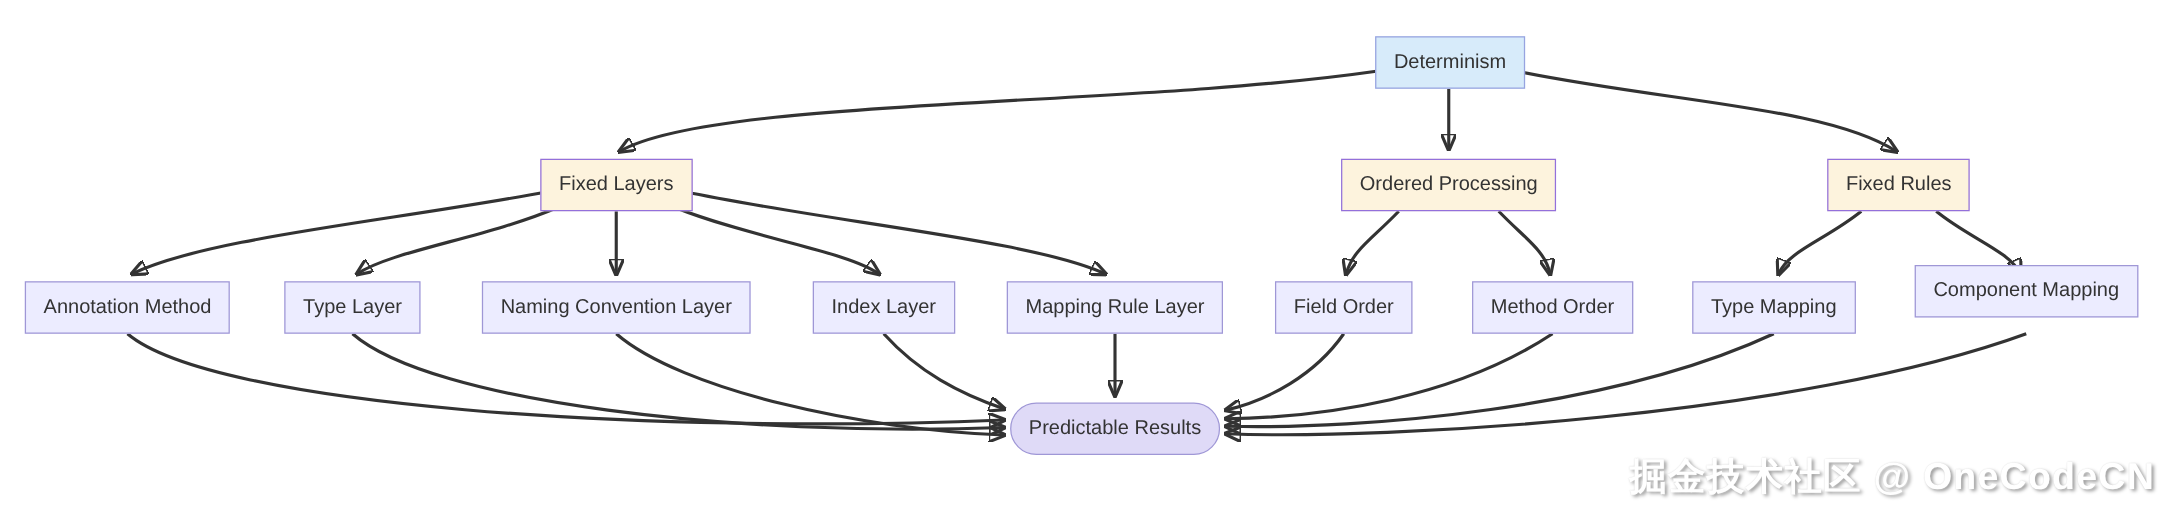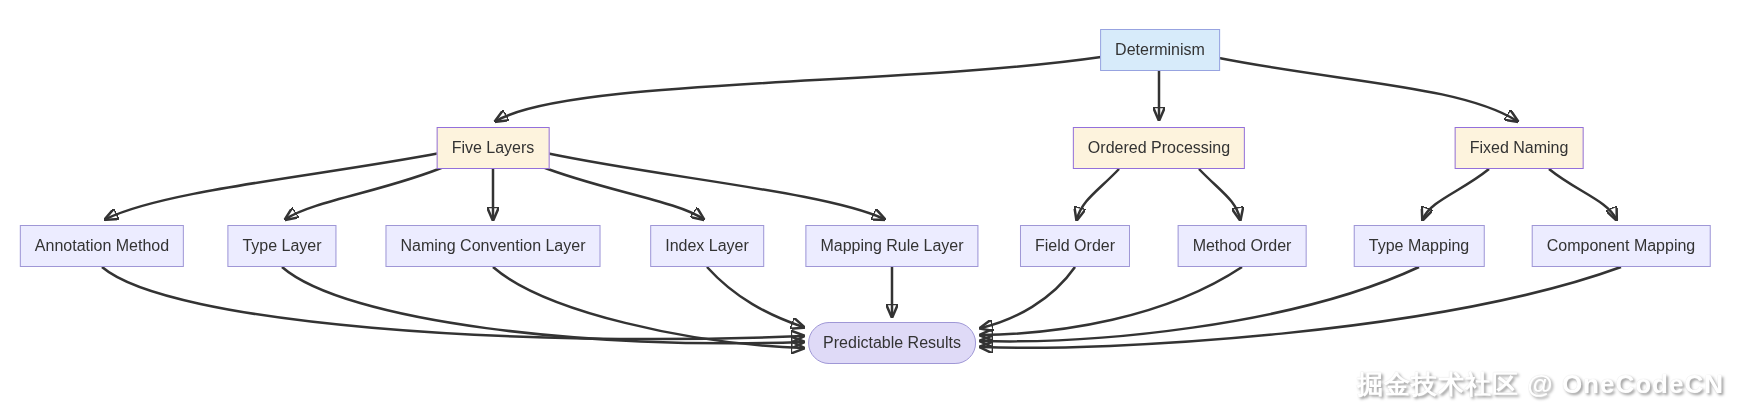--- a/index.html
+++ b/index.html
@@ -26,21 +26,21 @@
     border:1px solid #9370DB;
     background:#ECECFF;
   }
   .node.blue{background:#d7ebfa;border-color:#97a3e0;}
   .node.cream{background:#fdf3dd;border-color:#9370DB;}
   .node.lavender{background:#ECECFF;border-color:#9f97d6;}
   .node.purple{background:#dfdaf7;border-color:#9f97d6;border-radius:21px;}
   .watermark{
     position:absolute;
     right:16px;bottom:8px;
-    font-size:26px;
+    font-size:30px;
     font-weight:bold;
     color:#ffffff;
     text-shadow:0 0 1px #d8d8d8, 2px 2px 3px #9a9a9a;
     letter-spacing:1px;
   }
 </style>
 </head>
 <body>
 
 <div class="canvas">
@@ -69,30 +69,30 @@
     <path marker-end="url(#arrow)" d="M 493 267 C 545 312, 690 344, 803 348"></path>
     <path marker-end="url(#arrow)" d="M 707 267 C 735 298, 768 315, 803 327"></path>
     <path marker-end="url(#arrow)" d="M 1075 267 C 1052 300, 1015 320, 981 328"></path>
     <path marker-end="url(#arrow)" d="M 1242 267 C 1165 318, 1060 334, 981 335"></path>
     <path marker-end="url(#arrow)" d="M 1419 267 C 1290 327, 1090 344, 981 341"></path>
     <path marker-end="url(#arrow)" d="M 1621 267 C 1440 333, 1110 352, 981 347"></path>
   </svg>
 
   <div class="node blue" style="left:1160px;top:29px;">Determinism</div>
 
-  <div class="node cream" style="left:493px;top:127px;">Five Layers</div>
+  <div class="node cream" style="left:493px;top:127px;">Fixed Layers</div>
   <div class="node cream" style="left:1159px;top:127px;">Ordered Processing</div>
-  <div class="node cream" style="left:1519px;top:127px;">Fixed Naming</div>
+  <div class="node cream" style="left:1519px;top:127px;">Fixed Rules</div>
 
   <div class="node lavender" style="left:102px;top:225px;">Annotation Method</div>
   <div class="node lavender" style="left:282px;top:225px;">Type Layer</div>
   <div class="node lavender" style="left:493px;top:225px;text-align:right;">Naming Convention Layer</div>
   <div class="node lavender" style="left:707px;top:225px;text-align:center;">Index Layer</div>
   <div class="node lavender" style="left:892px;top:225px;">Mapping Rule Layer</div>
   <div class="node lavender" style="left:1075px;top:225px;text-align:right;">Field Order</div>
   <div class="node lavender" style="left:1242px;top:225px;">Method Order</div>
   <div class="node lavender" style="left:1419px;top:225px;">Type Mapping</div>
-  <div class="node lavender" style="left:1621px;top:225px;">Component Mapping</div>
+  <div class="node lavender" style="left:1621px;top:212px;">Component Mapping</div>
 
   <div class="node purple" style="left:892px;top:322px;">Predictable Results</div>
 
   <div class="watermark">掘金技术社区 @ OneCodeCN</div>
 </div>
 
 </body></html>

